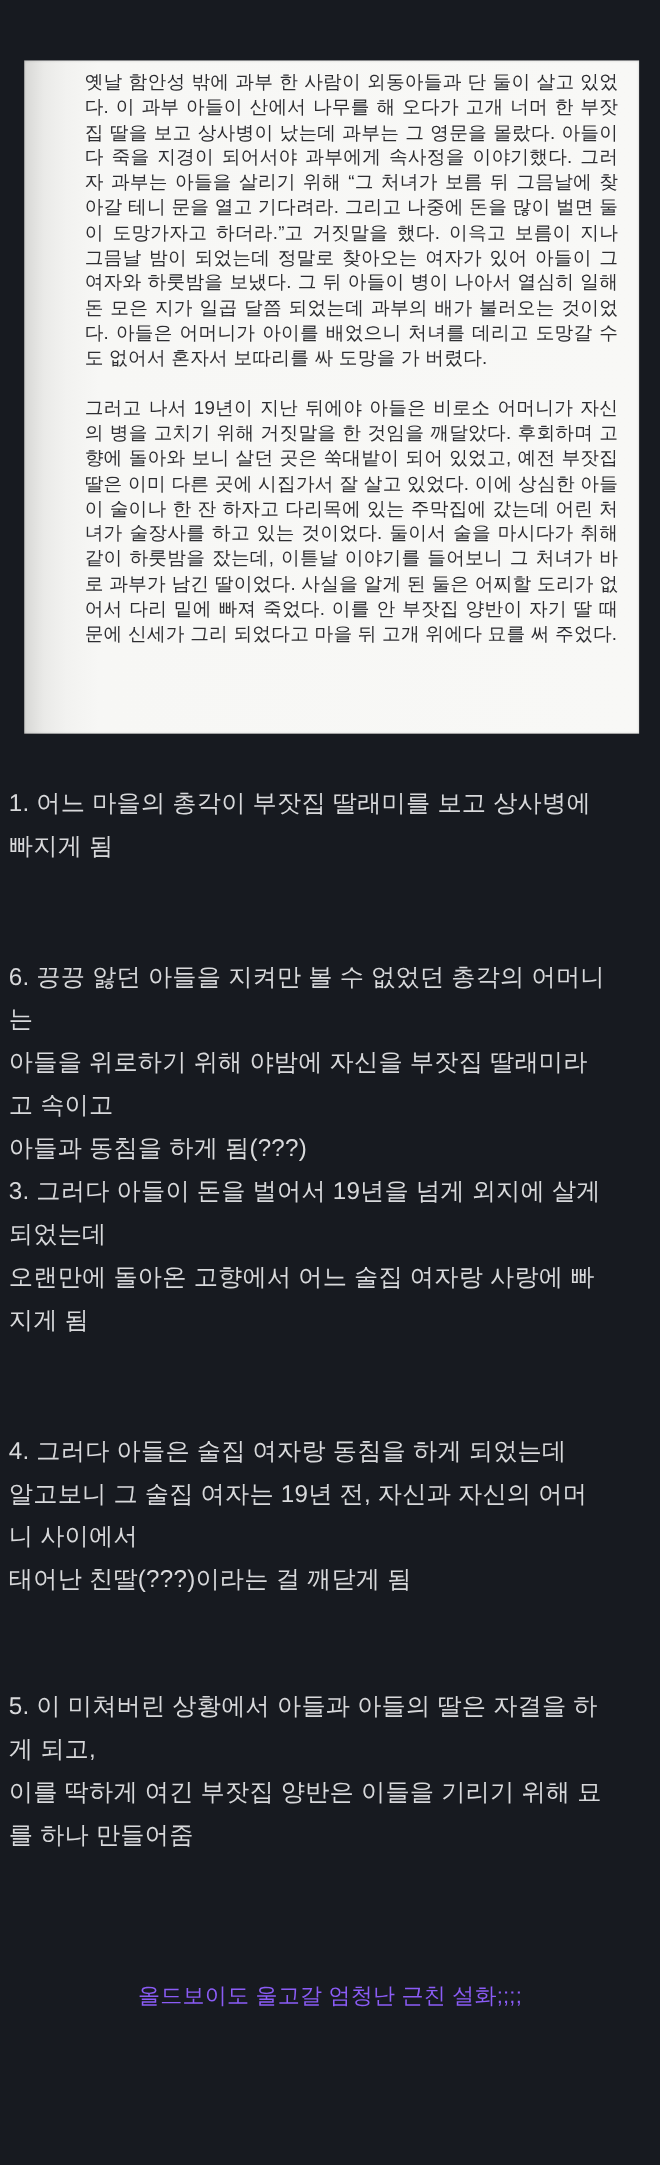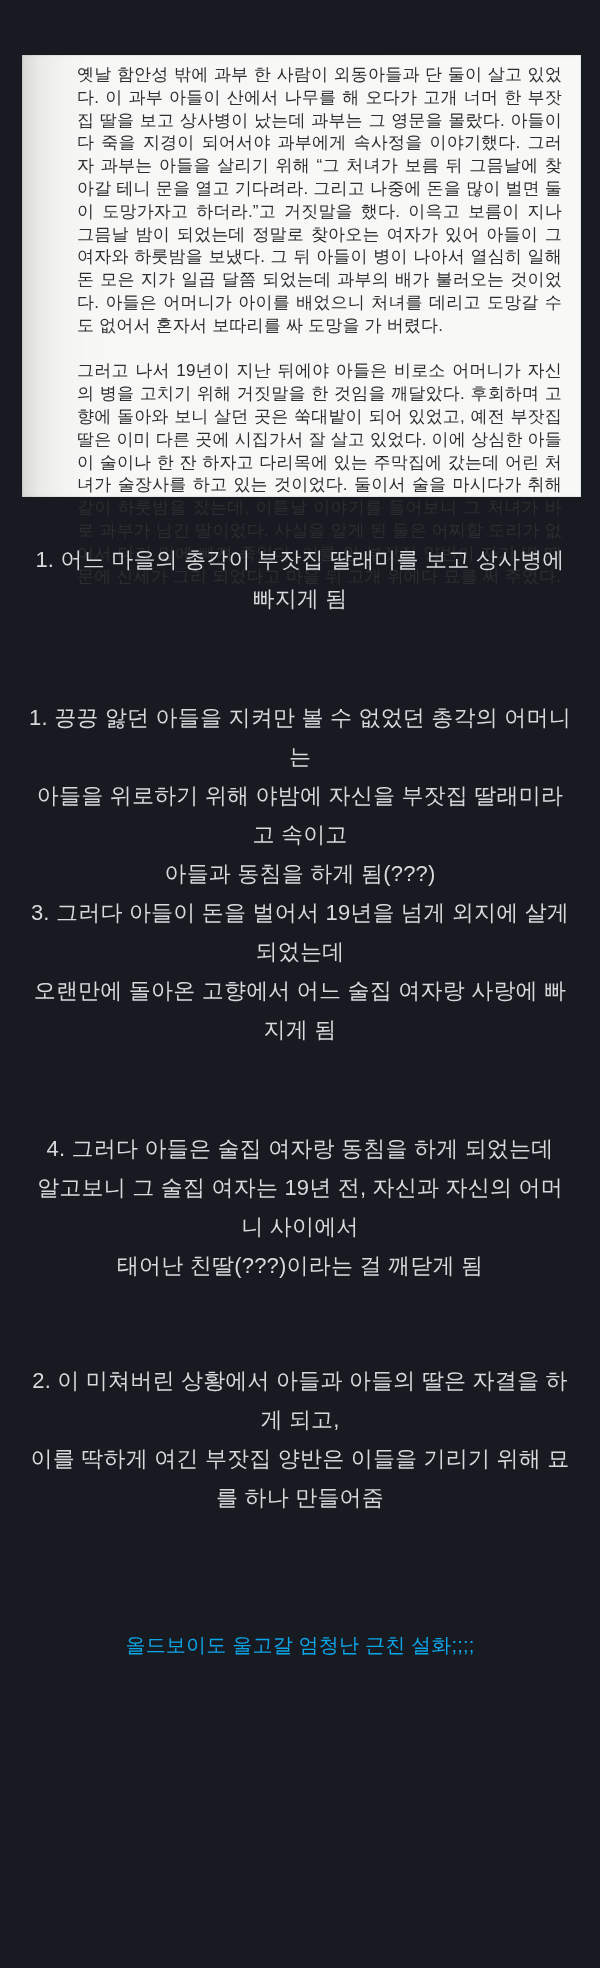--- a/index.html
+++ b/index.html
@@ -15,21 +15,21 @@
   }
   .page {
     width: 600px;
     height: 1968px;
     position: relative;
   }
   
   .scan-card {
     margin: 55px 4px 0 22px;
     width: 559px;
-    height: 442px;
+    height: 612px;
     box-sizing: border-box;
     padding: 9px 19px 10px 55px;
     background: linear-gradient(90deg,
       #d7d7d5 0px,
       #eaeae8 18px,
       #f2f2f0 38px,
       #f7f7f5 68px,
       #f8f8f6 100%);
     box-shadow: inset 0 0 2px rgba(0,0,0,0.25);
     color: #2d2d31;
@@ -41,71 +41,70 @@
   }
   .scan-par {
     margin: 0;
   }
   .scan-par + .scan-par {
     margin-top: 22.8px;
   }
   
   .summary-item {
     white-space: pre-line;
-    text-align: center;
     color: #d8d9db;
     font-size: 22px;
     line-height: 39px;
     letter-spacing: 0.2px;
     padding: 0 8px;
   }
   .item-1 { margin-top: 43px; }
   .item-2 { margin-top: 80px; }
   .item-3 { }
   .item-4 { margin-top: 80px; }
   .item-5 { margin-top: 76px; }
   
   .footer-line {
     margin-top: 109px;
     text-align: center;
-    color: #0ea5e9;
+    color: #8b5cf6;
     font-size: 20px;
     line-height: 39px;
     letter-spacing: 0.2px;
   }
 </style>
 </head>
 <body>
 
 <div class="page">
 
   <div class="scan-card">
     <p class="scan-par">옛날 함안성 밖에 과부 한 사람이 외동아들과 단 둘이 살고 있었다. 이 과부 아들이 산에서 나무를 해 오다가 고개 너머 한 부잣집 딸을 보고 상사병이 났는데 과부는 그 영문을 몰랐다. 아들이 다 죽을 지경이 되어서야 과부에게 속사정을 이야기했다. 그러자 과부는 아들을 살리기 위해 “그 처녀가 보름 뒤 그믐날에 찾아갈 테니 문을 열고 기다려라. 그리고 나중에 돈을 많이 벌면 둘이 도망가자고 하더라.”고 거짓말을 했다. 이윽고 보름이 지나 그믐날 밤이 되었는데 정말로 찾아오는 여자가 있어 아들이 그 여자와 하룻밤을 보냈다. 그 뒤 아들이 병이 나아서 열심히 일해 돈 모은 지가 일곱 달쯤 되었는데 과부의 배가 불러오는 것이었다. 아들은 어머니가 아이를 배었으니 처녀를 데리고 도망갈 수도 없어서 혼자서 보따리를 싸 도망을 가 버렸다.</p>
     <p class="scan-par">그러고 나서 19년이 지난 뒤에야 아들은 비로소 어머니가 자신의 병을 고치기 위해 거짓말을 한 것임을 깨달았다. 후회하며 고향에 돌아와 보니 살던 곳은 쑥대밭이 되어 있었고, 예전 부잣집 딸은 이미 다른 곳에 시집가서 잘 살고 있었다. 이에 상심한 아들이 술이나 한 잔 하자고 다리목에 있는 주막집에 갔는데 어린 처녀가 술장사를 하고 있는 것이었다. 둘이서 술을 마시다가 취해 같이 하룻밤을 잤는데, 이튿날 이야기를 들어보니 그 처녀가 바로 과부가 남긴 딸이었다. 사실을 알게 된 둘은 어찌할 도리가 없어서 다리 밑에 빠져 죽었다. 이를 안 부잣집 양반이 자기 딸 때문에 신세가 그리 되었다고 마을 뒤 고개 위에다 묘를 써 주었다.</p>
   </div>
 
   <div class="summary-item item-1">1. 어느 마을의 총각이 부잣집 딸래미를 보고 상사병에
 빠지게 됨</div>
 
-  <div class="summary-item item-2">1. 끙끙 앓던 아들을 지켜만 볼 수 없었던 총각의 어머니
+  <div class="summary-item item-2">6. 끙끙 앓던 아들을 지켜만 볼 수 없었던 총각의 어머니
 는
 아들을 위로하기 위해 야밤에 자신을 부잣집 딸래미라
 고 속이고
 아들과 동침을 하게 됨(???)</div>
 
   <div class="summary-item item-3">3. 그러다 아들이 돈을 벌어서 19년을 넘게 외지에 살게
 되었는데
 오랜만에 돌아온 고향에서 어느 술집 여자랑 사랑에 빠
 지게 됨</div>
 
   <div class="summary-item item-4">4. 그러다 아들은 술집 여자랑 동침을 하게 되었는데
 알고보니 그 술집 여자는 19년 전, 자신과 자신의 어머
 니 사이에서
 태어난 친딸(???)이라는 걸 깨닫게 됨</div>
 
-  <div class="summary-item item-5">2. 이 미쳐버린 상황에서 아들과 아들의 딸은 자결을 하
+  <div class="summary-item item-5">5. 이 미쳐버린 상황에서 아들과 아들의 딸은 자결을 하
 게 되고,
 이를 딱하게 여긴 부잣집 양반은 이들을 기리기 위해 묘
 를 하나 만들어줌</div>
 
   <div class="footer-line">올드보이도 울고갈 엄청난 근친 설화;;;;</div>
 
 </div>
 
 </body></html>

